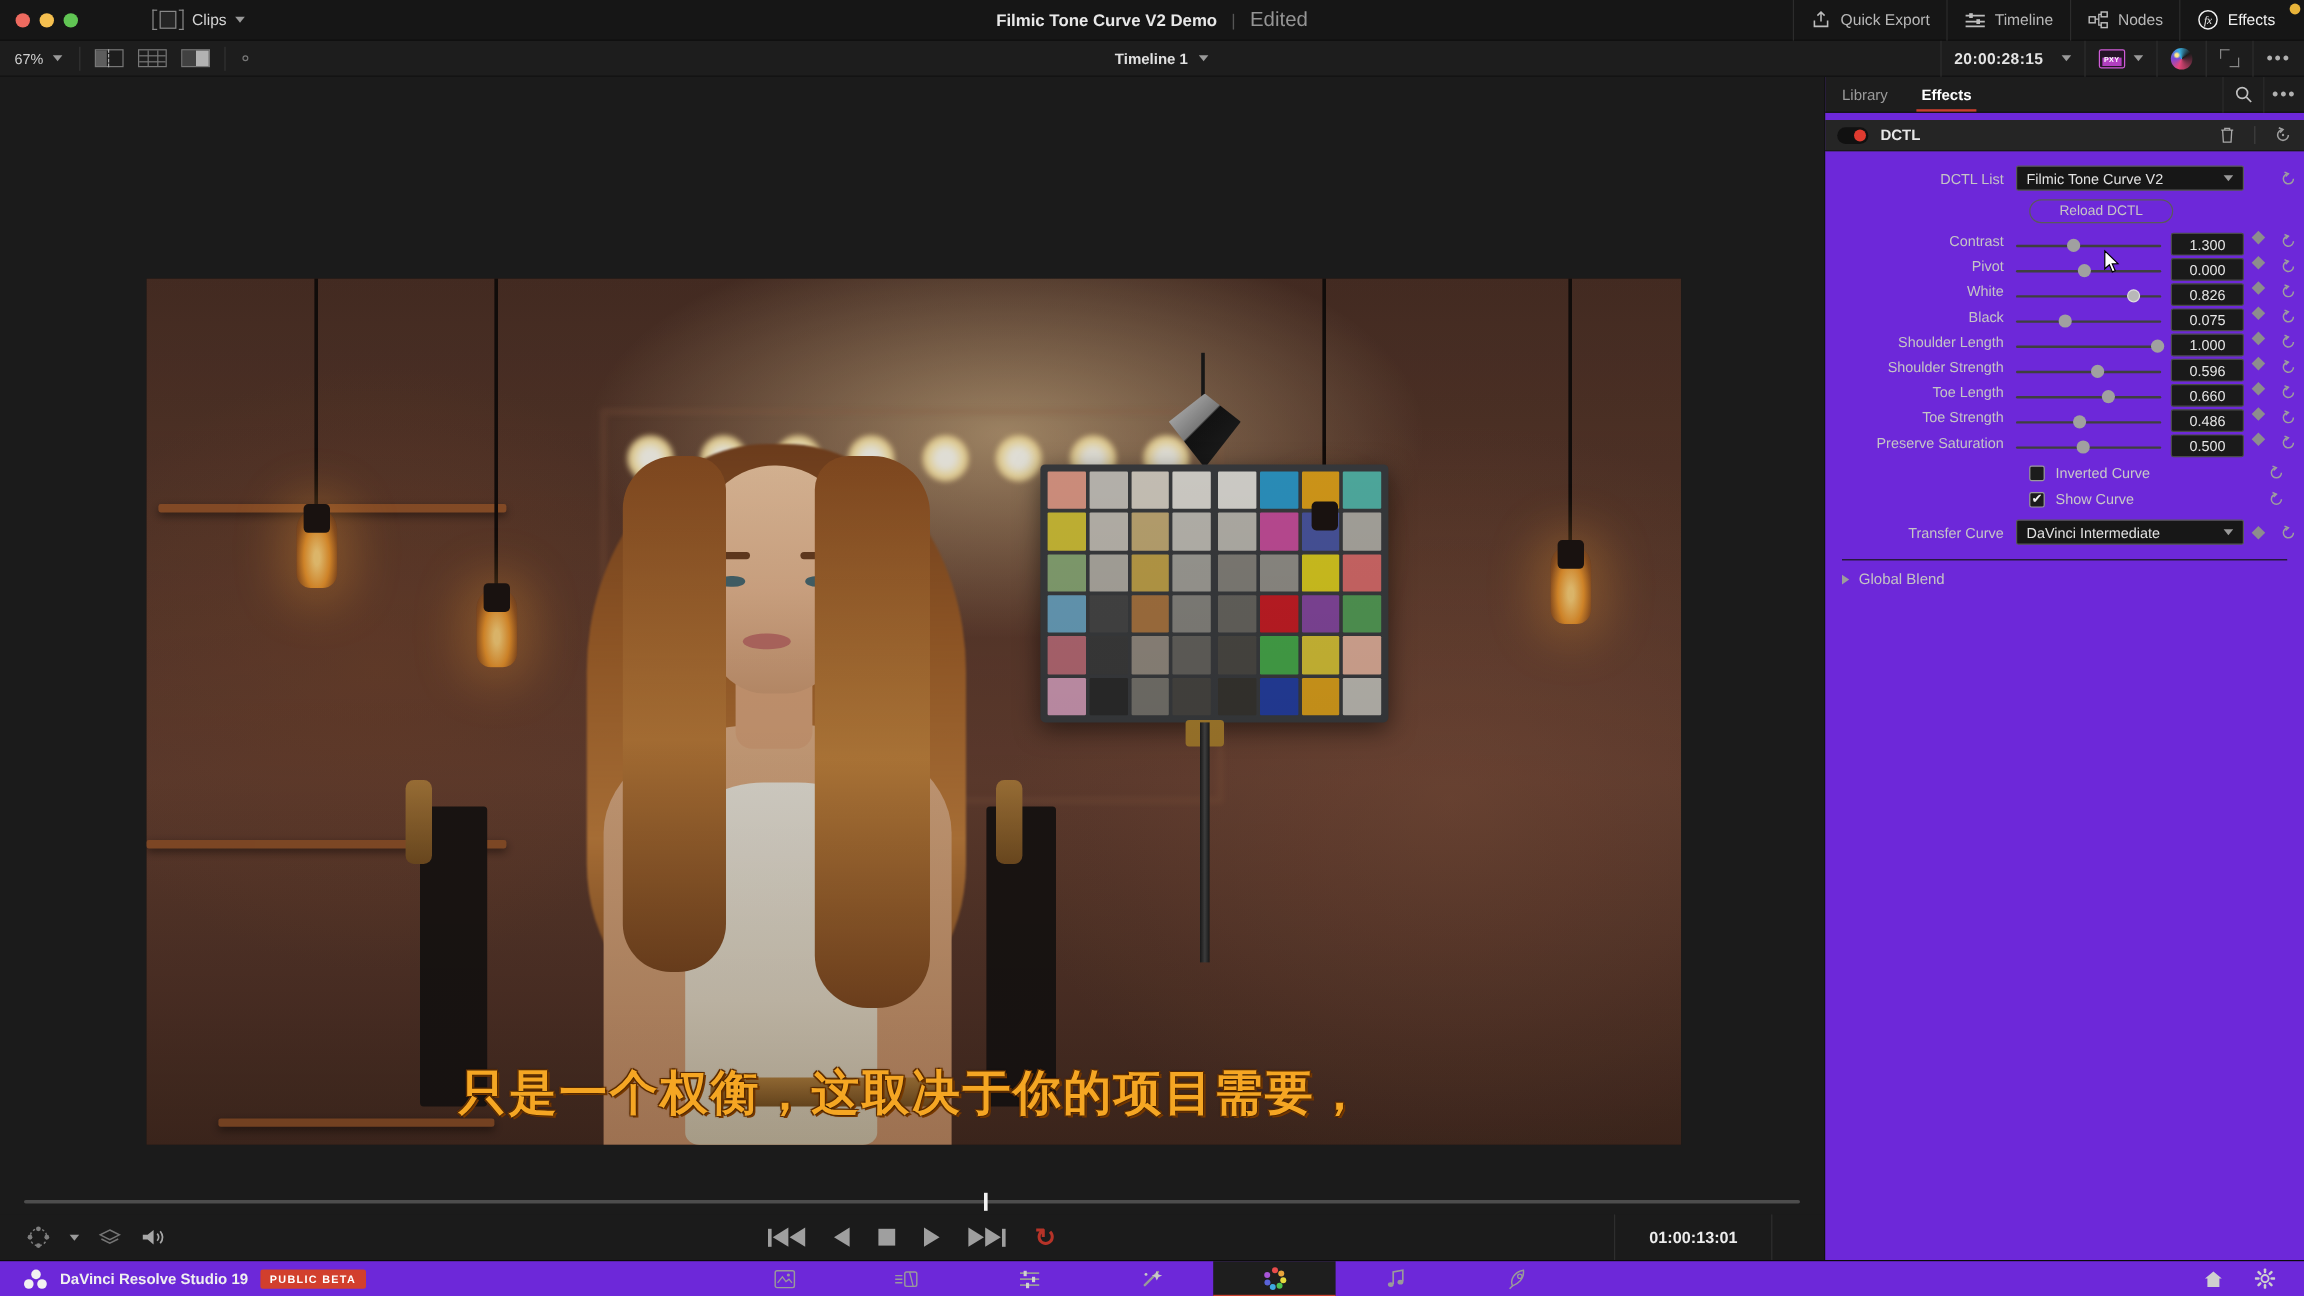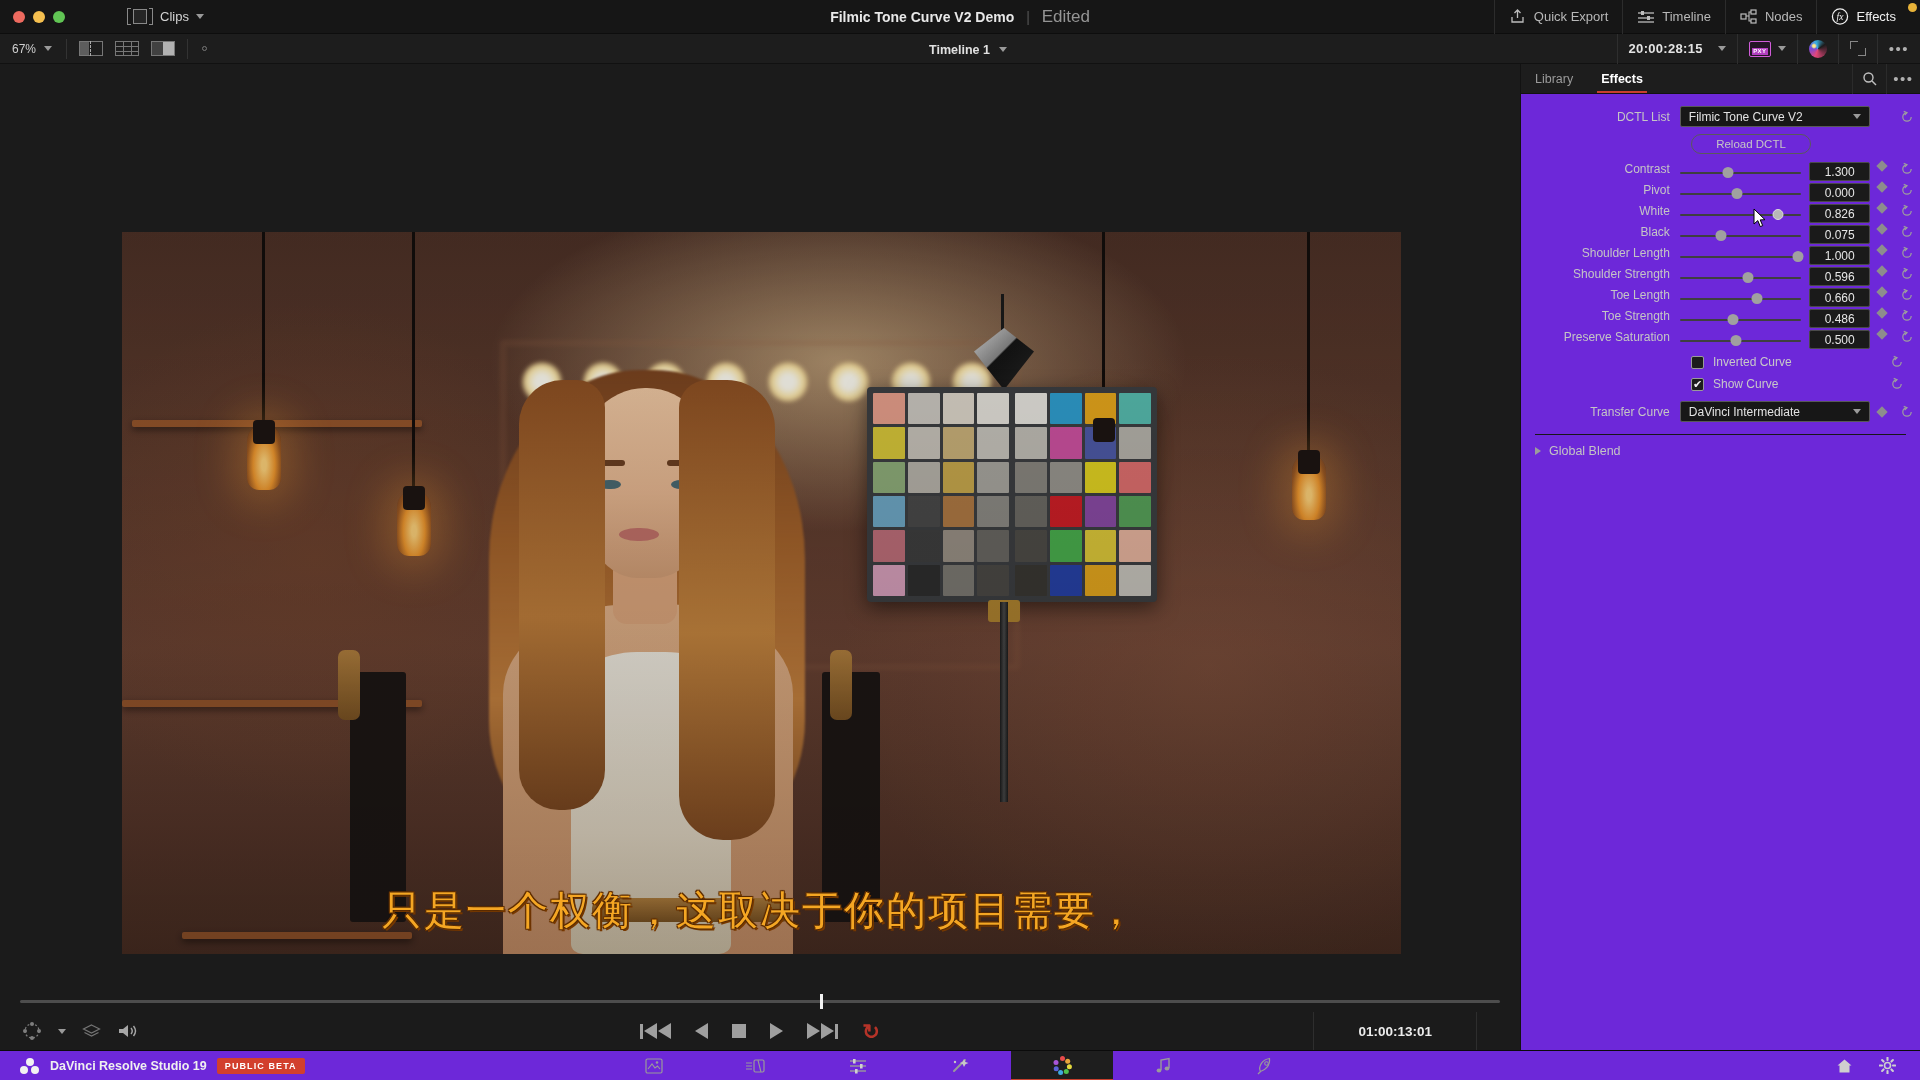--- a/index.html
+++ b/index.html
@@ -148,21 +148,21 @@
     clip-path:polygon(50% 0,100% 38%,50% 100%,0 38%); }
   .cc-top-rod { position:absolute; left:879px; top:62px; width:3px; height:40px; background:#1a1a1a; }
   .img-grade { position:absolute; inset:0; background:linear-gradient(180deg, rgba(0,0,0,.10), rgba(0,0,0,.22)); }
 
   
   .curve-svg { position:absolute; inset:0; pointer-events:none; }
 
   
   .subtitle {
     position:absolute; left:0; right:0; bottom:52px; text-align:center;
-    font-size:40px; font-weight:normal; color:#f5a623; letter-spacing:2px;
+    font-size:40px; font-weight:bold; color:#f5a623; letter-spacing:2px;
     text-shadow:0 0 2px #000, 2px 2px 0 #7a3a00, -1px -1px 0 #7a3a00, 1px -1px 0 #7a3a00, -1px 1px 0 #7a3a00;
     font-family:"DejaVu Sans", sans-serif; pointer-events:none;
   }
 
   
   .scrub-row { height:22px; position:relative; flex:0 0 22px; }
   .scrub-track { position:absolute; left:20px; right:20px; top:10px; height:3px; background:#4d4d4d; border-radius:2px; }
   .playhead { position:absolute; top:4px; width:3px; height:15px; background:#f2f2f2; }
 
   
@@ -171,21 +171,21 @@
   .ico-b { opacity:.78; display:flex; align-items:center; }
   .tp-center { position:absolute; left:0; right:0; display:flex; justify-content:center; align-items:center; gap:24px; }
   .tp-btn { opacity:.82; display:flex; align-items:center; justify-content:center; }
   .tri-r { width:0;height:0;border-top:8px solid transparent;border-bottom:8px solid transparent;border-left:13px solid #bdbdbd; }
   .tri-l { width:0;height:0;border-top:8px solid transparent;border-bottom:8px solid transparent;border-right:13px solid #bdbdbd; }
   .sq { width:14px;height:14px;background:#bdbdbd; }
   .skip { display:flex; align-items:center; gap:1px; }
   .skip .bar { width:3px; height:15px; background:#bdbdbd; }
   .loop { color:#d9392c; font-size:21px; line-height:21px; font-weight:bold; }
   .tp-right { margin-left:auto; display:flex; align-items:center; height:38px; }
-  .tp-tc { font-size:13.5px; font-weight:bold; color:#ececec; padding:0 44px; border-left:1px solid #2e2e2e; height:38px; display:flex; align-items:center; }
+  .tp-tc { font-size:13.5px; font-weight:bold; color:#ececec; padding:0 28px; border-left:1px solid #2e2e2e; height:38px; display:flex; align-items:center; }
   .tp-endcap { width:44px; height:38px; border-left:1px solid #2e2e2e; }
 
   
   .inspector { width:400px; flex:0 0 400px; background:#6d28d9; border-left:1px solid #121212; display:flex; flex-direction:column; }
   .insp-tabs { height:30px; flex:0 0 30px; display:flex; align-items:stretch; background:#1d1d1d; border-bottom:1px solid #121212; }
   .insp-tab { display:flex; align-items:center; padding:0 14px; font-size:12.5px; color:#9b9b9b; position:relative; }
   .insp-tab.active { color:#fff; font-weight:bold; }
   .insp-tab.active::after { content:""; position:absolute; left:10px; right:10px; bottom:0; height:2px; background:#c8402e; }
   .insp-tabs-right { margin-left:auto; display:flex; align-items:center; gap:0; }
   .itr { width:34px; height:30px; display:flex; align-items:center; justify-content:center; border-left:1px solid #2b2b2b; }
@@ -552,20 +552,41 @@
           <span class="itr">
             <svg width="15" height="15" viewBox="0 0 15 15">
                 <circle cx="6.5" cy="6.5" r="4.5" stroke="#c0c0c0" stroke-width="1.4" fill="none"></circle>
                 <line x1="10" y1="10" x2="14" y2="14" stroke="#c0c0c0" stroke-width="1.4"></line>
               </svg>
           </span>
           <span class="itr dots3">•••</span>
         </div>
       </div>
 
+      <div class="effect-header">
+        <span class="toggle-pill">
+            <span class="toggle-knob"></span>
+          </span>
+        <span class="eff-title">DCTL</span>
+        <span class="eff-actions">
+          <span>
+            <svg width="14" height="15" viewBox="0 0 14 15">
+                <path d="M2 3.5 L12 3.5 M5 3.5 L5 2 L9 2 L9 3.5 M3.2 3.5 L3.8 13.5 L10.2 13.5 L10.8 3.5" stroke="#a8a8a8" stroke-width="1.1" fill="none"></path>
+              </svg>
+          </span>
+          <span style="color:#3a3a3a">|</span>
+          <span>
+            <svg width="15" height="15" viewBox="0 0 15 15">
+                <path d="M12 7.5 A4.5 4.5 0 1 1 7.5 3" stroke="#9e9e9e" stroke-width="1.3" fill="none"></path>
+                <path d="M4 1.5 L7.5 3 L5 5.5" stroke="#9e9e9e" stroke-width="1.3" fill="none"></path>
+                <circle cx="7.5" cy="7.5" r="1" fill="#9e9e9e"></circle>
+              </svg>
+          </span>
+        </span>
+      </div>
 
       <div class="params">
 
         <div class="dctl-row">
           <span class="plabel">DCTL List</span>
           <span class="dropdown">
             <span>Filmic Tone Curve V2</span>
             <span class="dcv chev"></span>
           </span>
           <span class="kf"></span>

